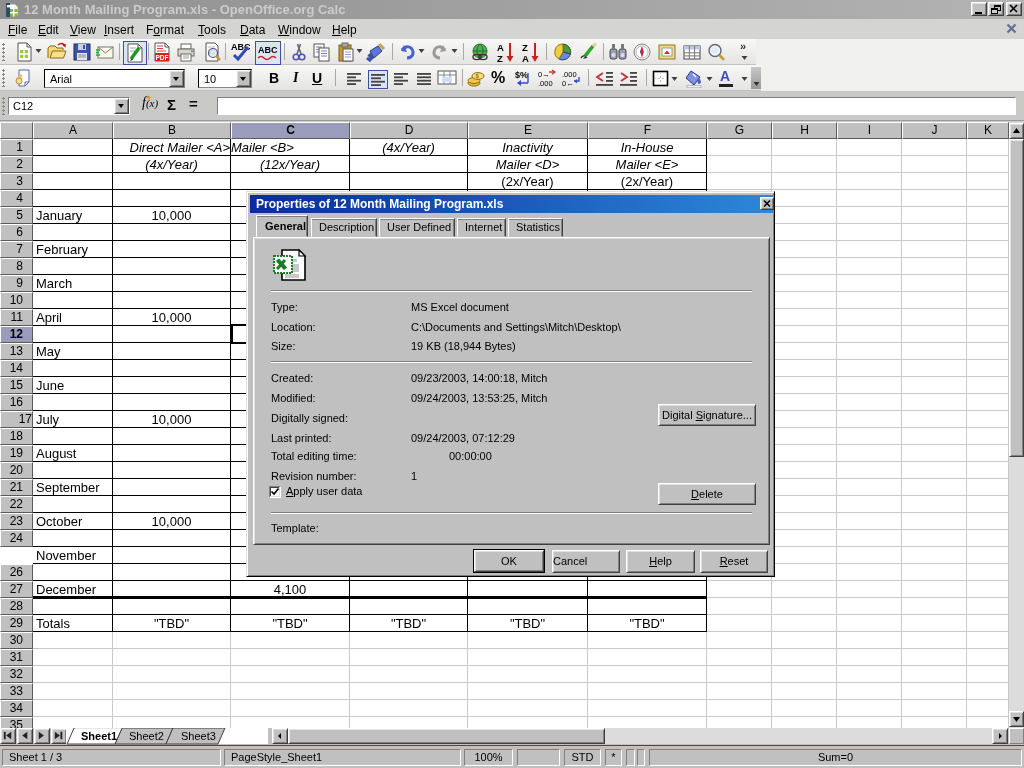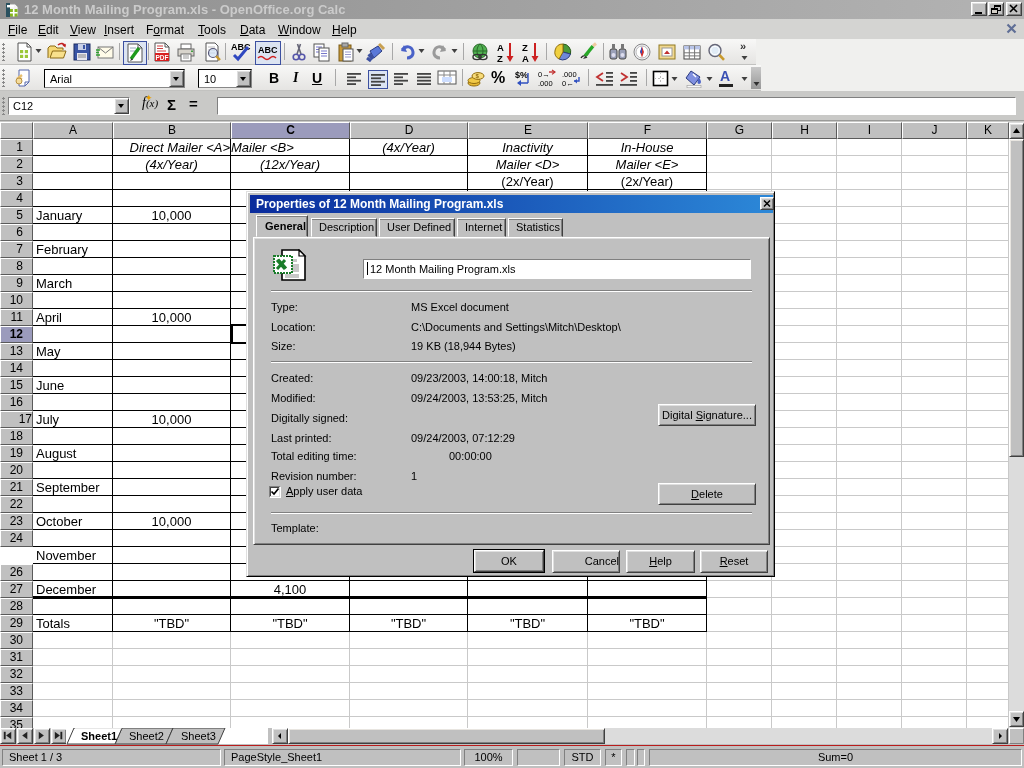--- a/index.html
+++ b/index.html
@@ -738,24 +738,20 @@
   <svg class="abs" style="left:26px;top:57px;" width="34" height="32" viewBox="0 0 34 32">
     <path d="M9 1 L26 1 L32 7 L32 31 L9 31 Z" fill="#fff" stroke="#000" stroke-width="1.6"></path>
     <path d="M26 1 L26 7 L32 7 Z" fill="#fff" stroke="#000" stroke-width="1.2"></path>
     <rect x="12" y="10" width="12" height="3" fill="#c8c8c8"></rect>
     <rect x="12" y="15" width="14" height="8" fill="#c8c8c8"></rect>
     <rect x="12" y="25" width="14" height="4" fill="#c8c8c8"></rect>
     <rect x="1" y="7" width="18" height="17" fill="#fff" stroke="#1a7c2a" stroke-width="2" stroke-dasharray="2 1"></rect>
     <path d="M4 11 L12 20 M12 11 L4 20 M5 10.5 L13 19.5" stroke="#1a7c2a" stroke-width="3"></path>
   </svg>
 
-  <div class="abs sunk" style="left:116px;top:67px;width:388px;height:20px;background:#fff;">
-    <div class="abs" style="left:3px;top:2px;width:1px;height:13px;background:#000;"></div>
-    <span class="abs ui" style="left:6px;top:3px;">12 Month Mailing Program.xls</span>
-  </div>
 
   <div class="abs" style="left:24px;top:98px;width:481px;height:2px;border-top:1px solid #808080;border-bottom:1px solid #fff;"></div>
   <div class="abs" style="left:24px;top:169px;width:481px;height:2px;border-top:1px solid #808080;border-bottom:1px solid #fff;"></div>
   <div class="abs" style="left:24px;top:320px;width:481px;height:2px;border-top:1px solid #808080;border-bottom:1px solid #fff;"></div>
 
   <span class="abs ui" style="left:24px;top:109px;">Type:</span>
     <span class="abs ui" style="left:164px;top:109px;">MS Excel document</span>
   <span class="abs ui" style="left:24px;top:129px;">Location:</span>
     <span class="abs ui" style="left:164px;top:129px;">C:\Documents and Settings\Mitch\Desktop\</span>
   <span class="abs ui" style="left:24px;top:148px;">Size:</span>
@@ -779,16 +775,16 @@
   </div>
   <span class="abs ui" style="left:39px;top:293px;"><u>A</u>pply user data</span>
   <span class="abs ui" style="left:24px;top:330px;">Template:</span>
 
   <div class="abs btn ui" style="left:411px;top:212px;width:98px;height:22px;text-align:center;line-height:20px;">Digital <u>S</u>ignature...</div>
   <div class="abs btn ui" style="left:411px;top:291px;width:98px;height:22px;text-align:center;line-height:20px;"><u>D</u>elete</div>
 
   <div class="abs" style="left:226px;top:357px;width:72px;height:24px;border:1px solid #000;">
       <div class="btn ui" style="width:70px;height:22px;text-align:center;line-height:20px;">OK</div>
     </div>
-  <div class="abs btn ui" style="left:305px;top:358px;width:68px;height:23px;text-align:right;line-height:21px;">Cancel</div>
+  <div class="abs btn ui" style="left:305px;top:358px;width:68px;height:23px;text-align:left;line-height:21px;">Cancel</div>
   <div class="abs btn ui" style="left:379px;top:358px;width:69px;height:23px;text-align:center;line-height:21px;"><u>H</u>elp</div>
   <div class="abs btn ui" style="left:453px;top:358px;width:68px;height:23px;text-align:center;line-height:21px;"><u>R</u>eset</div>
 </div>
 
 </body></html>

